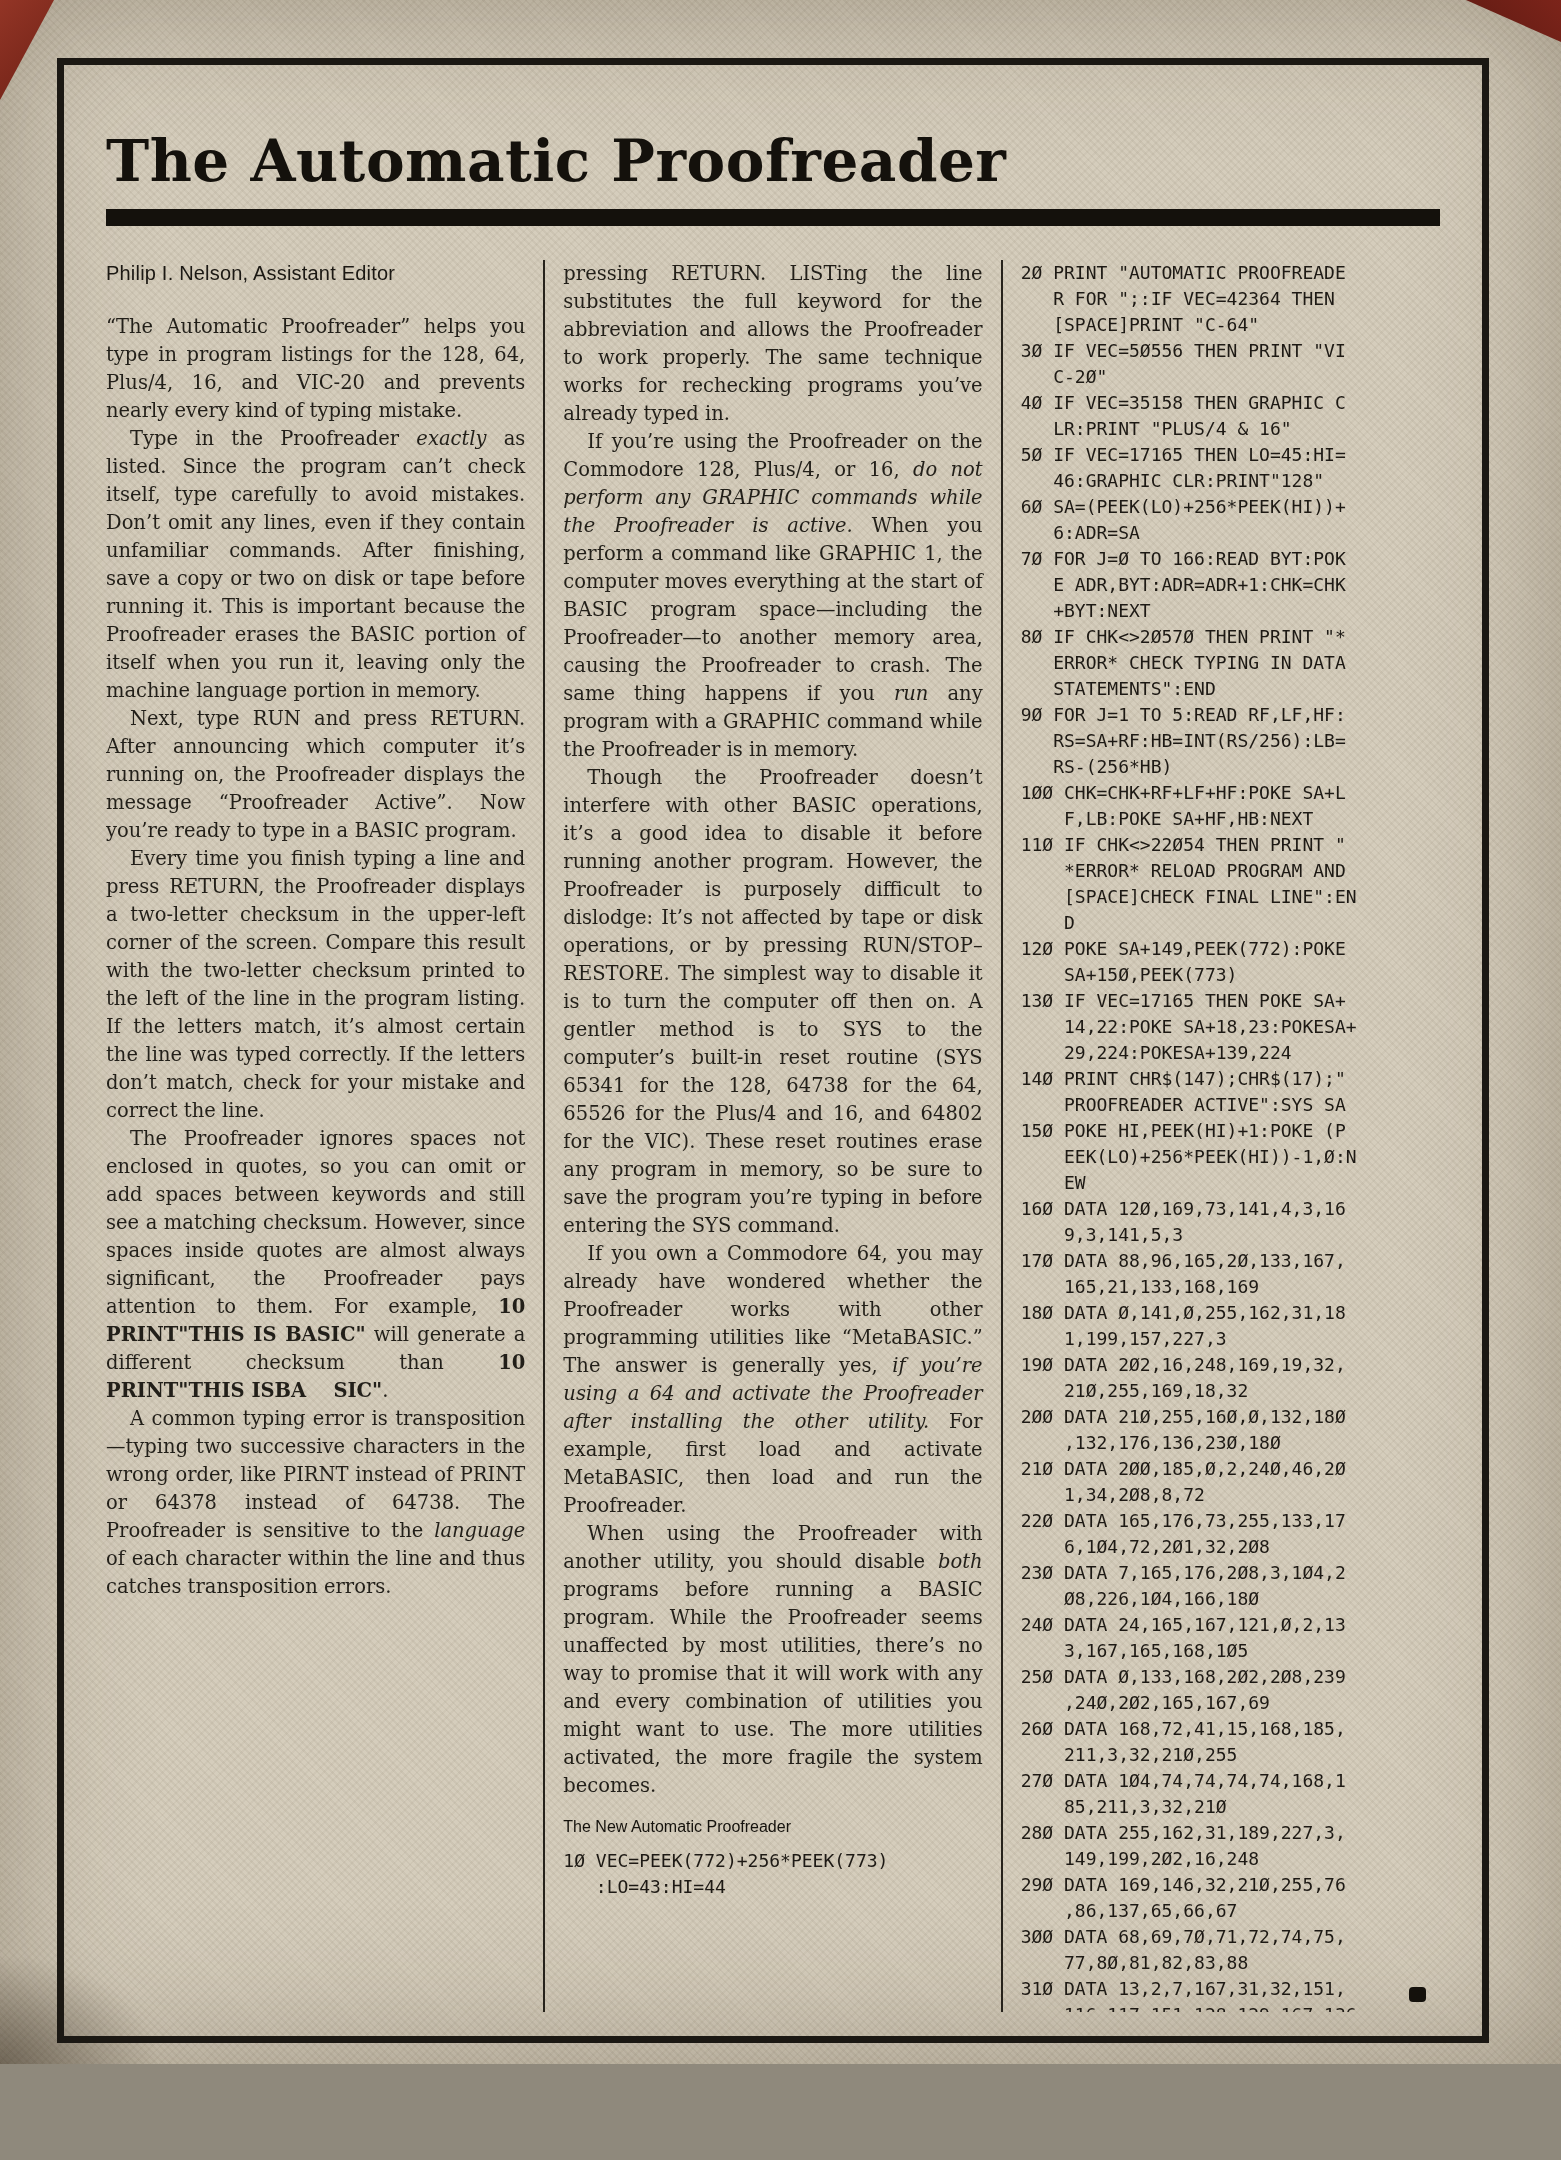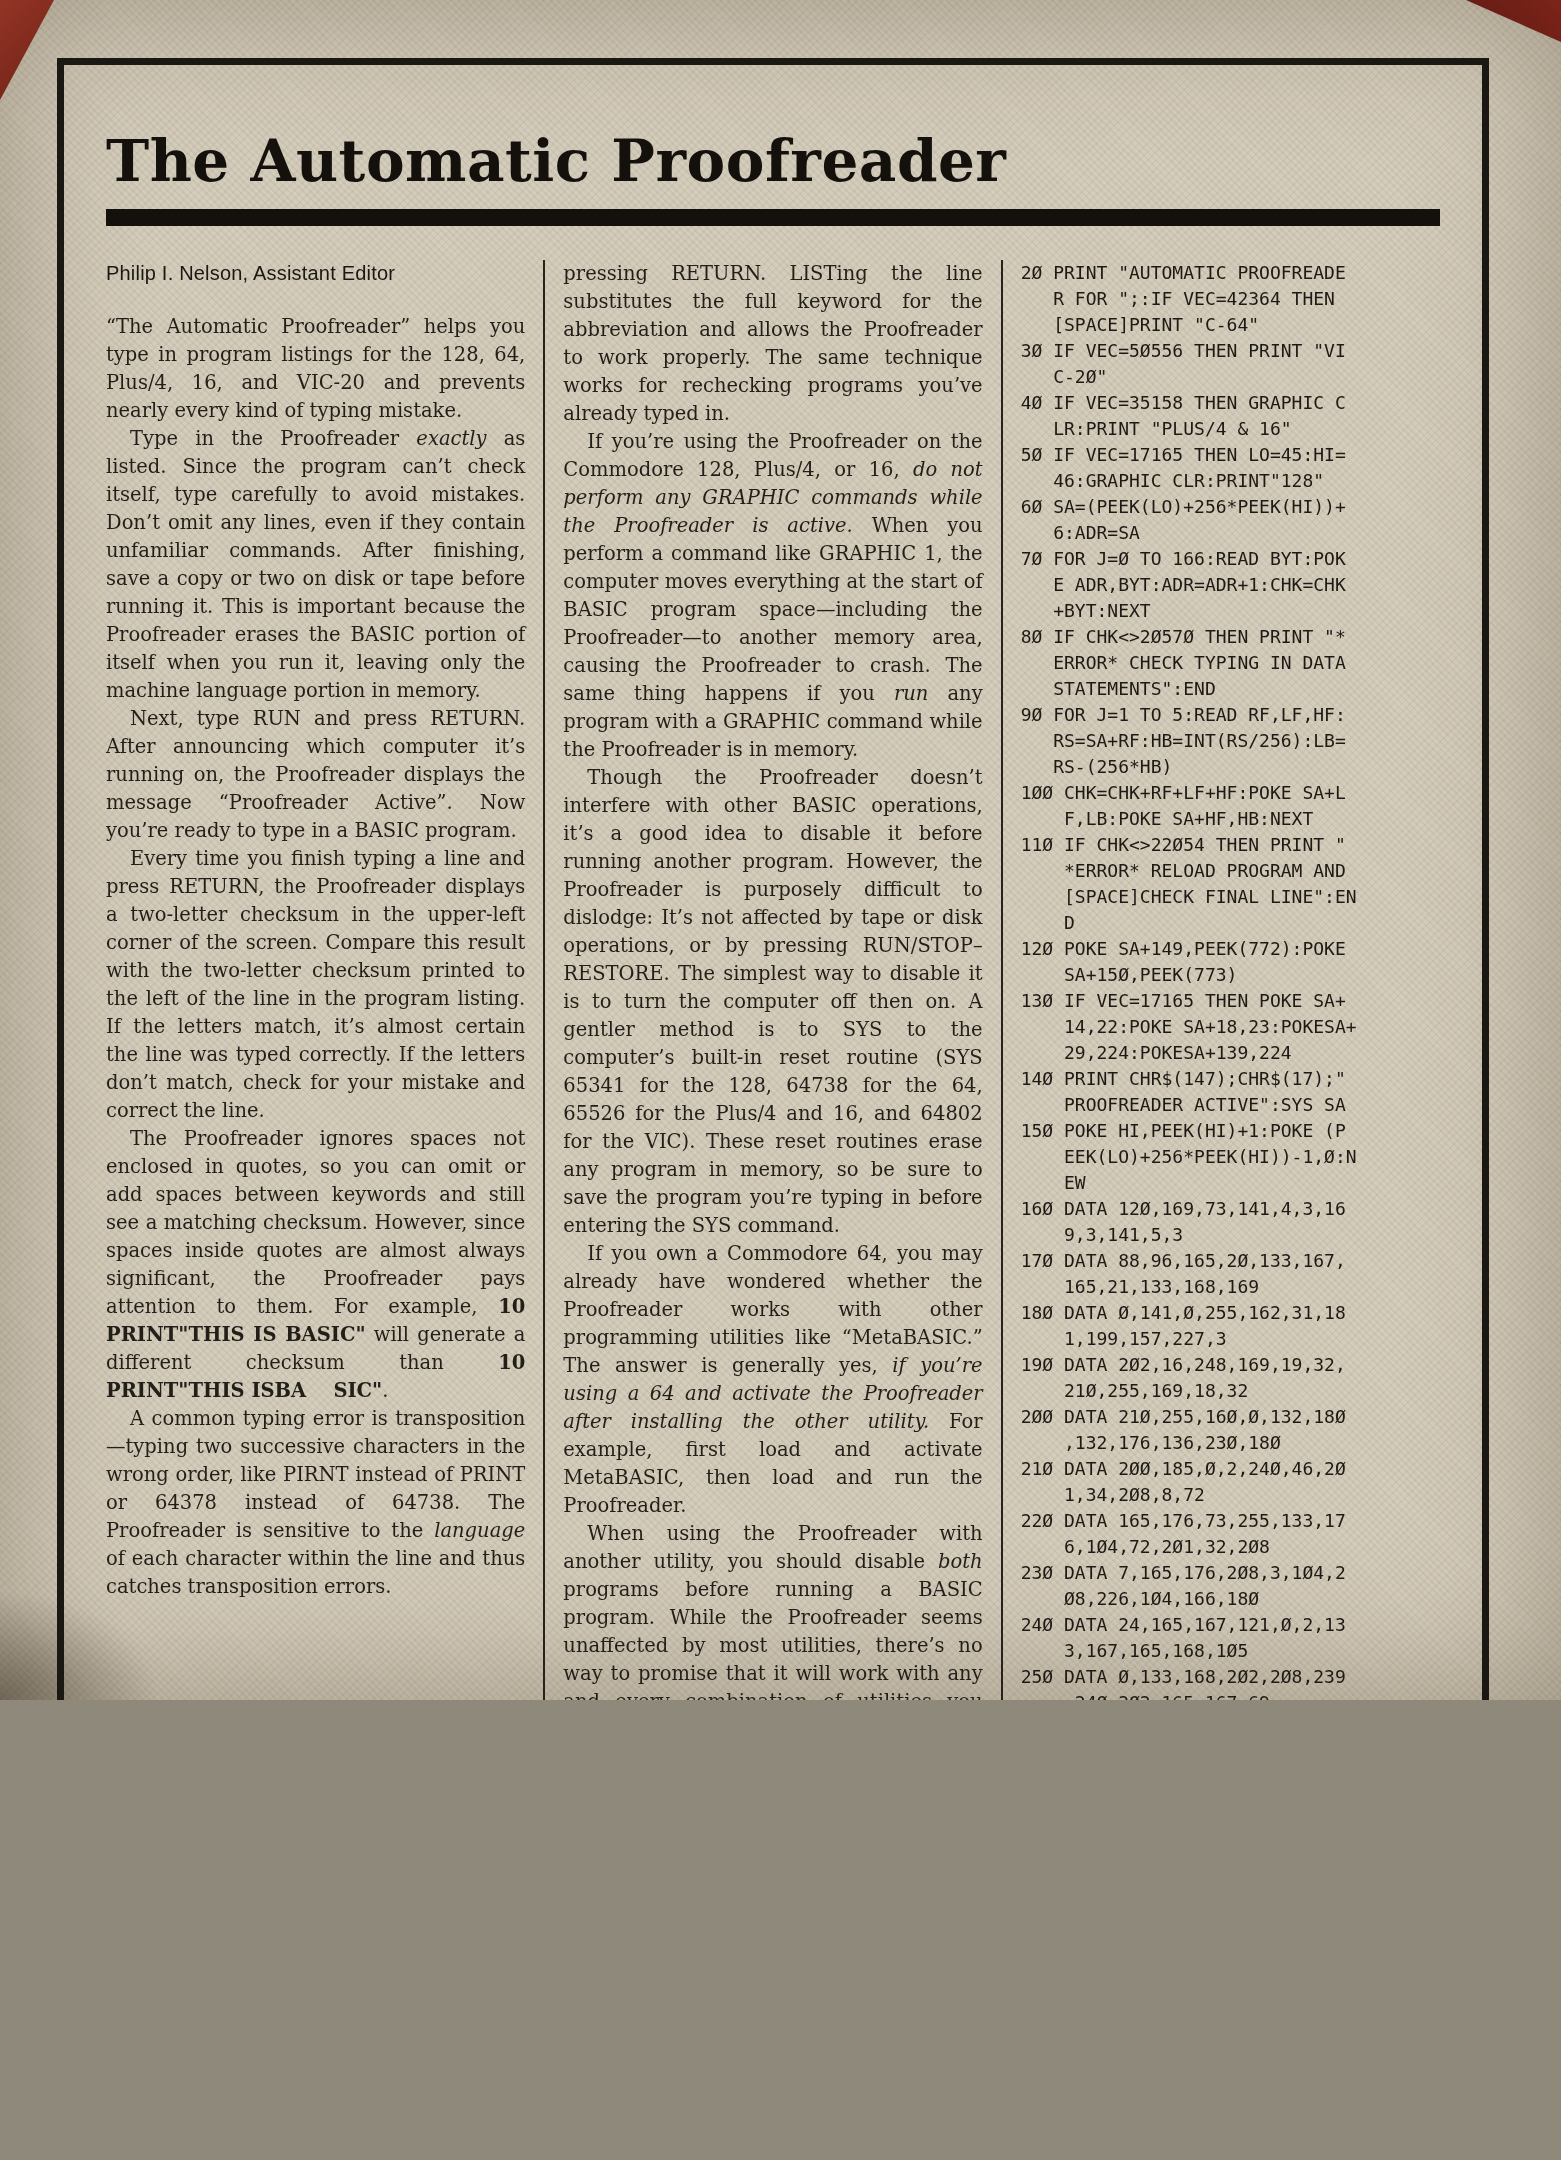--- a/index.html
+++ b/index.html
@@ -1,18 +1,18 @@
 <!DOCTYPE html>
 <html><head>
 <meta charset="utf-8">
 <style>
   html,body { margin:0; padding:0; background:#8f897c; }
   .page {
     position:relative;
-    width:1561px; height:1700px;
+    width:1561px; height:2064px;
     margin:0 auto;
     background-color:#d5cdbc;
     background-image:
       repeating-linear-gradient(45deg, rgba(92,80,58,0.07) 0 2px, rgba(0,0,0,0) 2px 5px),
       repeating-linear-gradient(-45deg, rgba(92,80,58,0.05) 0 2px, rgba(0,0,0,0) 2px 6px);
     box-shadow: inset 0 0 140px rgba(58,44,24,0.35);
     overflow:hidden;
     font-family:"DejaVu Serif", serif;
     color:#221f19;
   }

